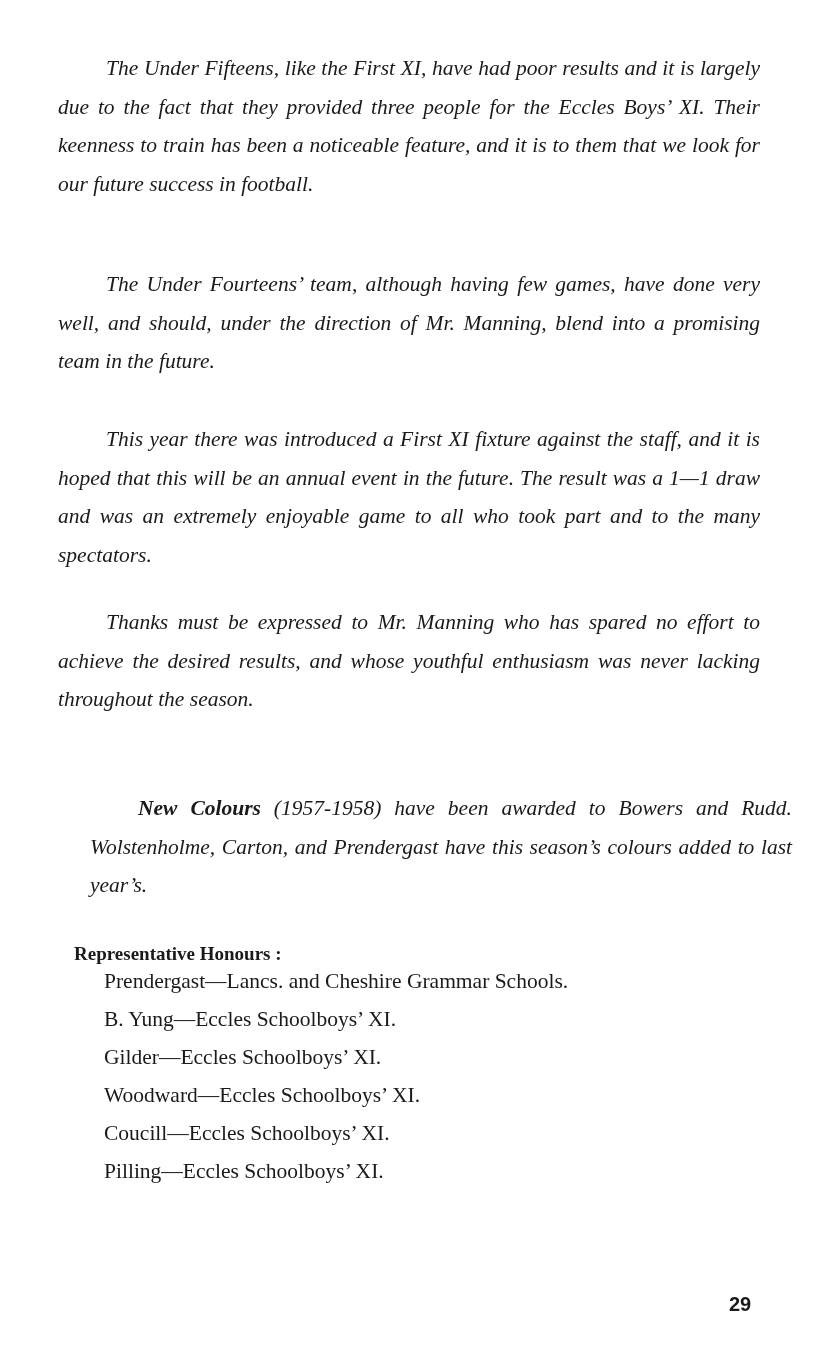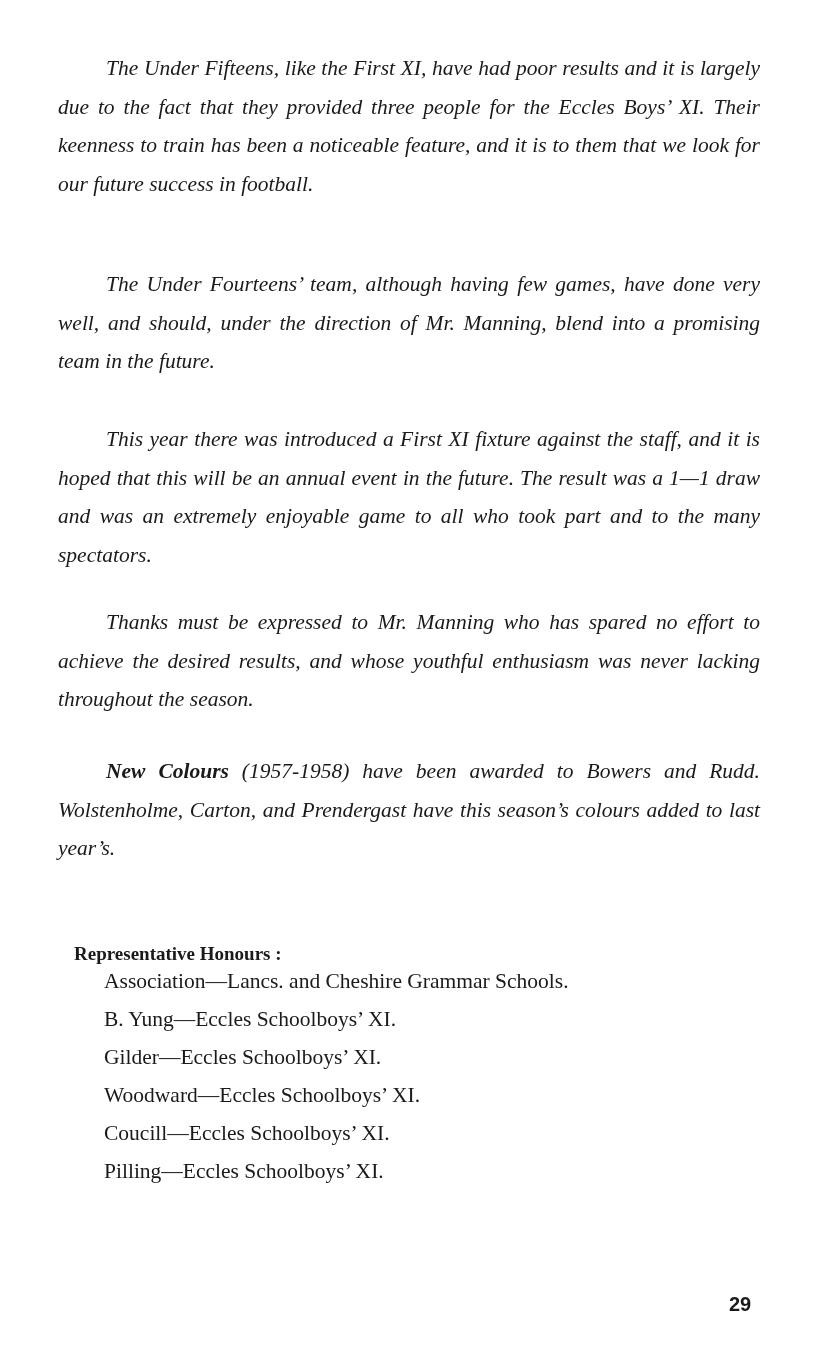--- a/index.html
+++ b/index.html
@@ -29,21 +29,21 @@
       line-height: 38.5px;
       text-align: justify;
       text-indent: 48px;
       margin: 0;
       font-style: italic;
     }
     .p1 { top: 49px; }
     .p2 { top: 265px; }
     .p3 { top: 420px; }
     .p4 { top: 603px; }
-    .p5 { top: 752px; }
+    .p5 { top: 789px; margin-left: 32px; }
     .bold { font-weight: bold; }
     .heading {
       position: absolute;
       left: 0;
       top: 927px;
       font-size: 19px;
       font-weight: bold;
       margin: 16px;
     }
     .honours {
@@ -77,21 +77,21 @@
 
 <div class="page">
   <p class="para p1">The Under Fifteens, like the First XI, have had poor results and it is largely due to the fact that they provided three people for the Eccles Boys’ XI.  Their keenness to train has been a noticeable feature, and it is to them that we look for our future success in football.</p>
   <p class="para p2">The Under Fourteens’ team, although having few games, have done very well, and should, under the direction of Mr. Manning, blend into a promising team in the future.</p>
   <p class="para p3">This year there was introduced a First XI fixture against the staff, and it is hoped that this will be an annual event in the future.  The result was a 1—1 draw and was an extremely enjoyable game to all who took part and to the many spectators.</p>
   <p class="para p4">Thanks must be expressed to Mr. Manning who has spared no effort to achieve the desired results, and whose youthful enthusiasm was never lacking throughout the season.</p>
   <p class="para p5"><span class="bold">New Colours</span><span> (1957-1958) have been awarded to Bowers and Rudd.  Wolstenholme, Carton, and Prendergast have this season’s colours added to last year’s.</span></p>
 
   <h3 class="heading">Representative Honours :</h3>
   <ul class="honours">
-    <li>Association—Lancs. and Cheshire Grammar Schools.</li>
+    <li>Prendergast—Lancs. and Cheshire Grammar Schools.</li>
     <li>B. Yung—Eccles Schoolboys’ XI.</li>
     <li>Gilder—Eccles Schoolboys’ XI.</li>
     <li>Woodward—Eccles Schoolboys’ XI.</li>
     <li>Coucill—Eccles Schoolboys’ XI.</li>
     <li>Pilling—Eccles Schoolboys’ XI.</li>
   </ul>
 </div>
 
 <div class="page-number">29</div>
 

